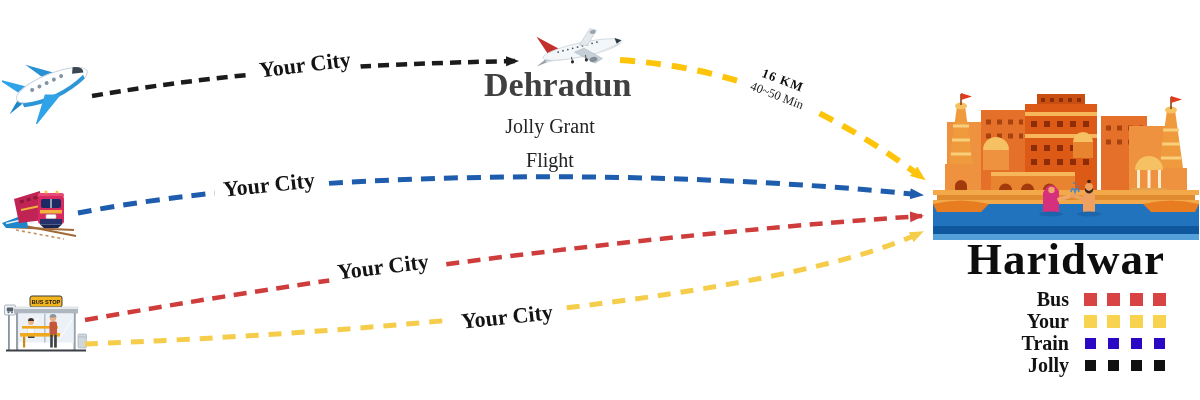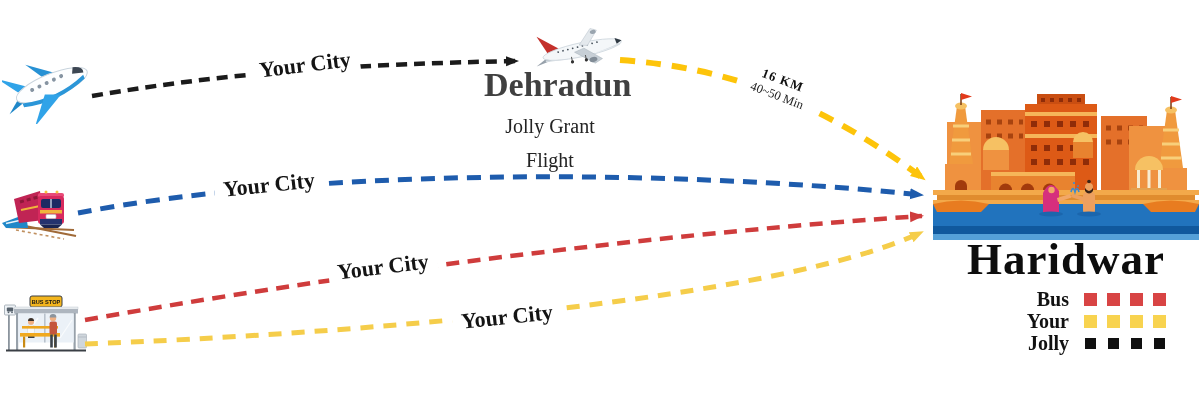--- a/index.html
+++ b/index.html
@@ -277,20 +277,29 @@
     <div class="legend-row">
       <span class="legend-label">Your</span>
       <svg class="legend-swatch" width="82" height="13" viewBox="0 0 82 13" fill="#f8d34f">
         <rect x="0" y="0" width="13" height="13"></rect>
           <rect x="23" y="0" width="13" height="13"></rect>
         <rect x="46" y="0" width="13" height="13"></rect>
           <rect x="69" y="0" width="13" height="13"></rect>
       </svg>
     </div>
     <div class="legend-row">
+      <span class="legend-label">Train</span>
+      <svg class="legend-swatch" width="82" height="13" viewBox="0 0 82 13" fill="#2a08c4">
+        <rect x="1" y="1" width="11" height="11"></rect>
+          <rect x="24" y="1" width="11" height="11"></rect>
+        <rect x="47" y="1" width="11" height="11"></rect>
+          <rect x="70" y="1" width="11" height="11"></rect>
+      </svg>
+    </div>
+    <div class="legend-row">
       <span class="legend-label">Jolly</span>
       <svg class="legend-swatch" width="82" height="13" viewBox="0 0 82 13" fill="#101010">
         <rect x="1" y="1" width="11" height="11"></rect>
           <rect x="24" y="1" width="11" height="11"></rect>
         <rect x="47" y="1" width="11" height="11"></rect>
           <rect x="70" y="1" width="11" height="11"></rect>
       </svg>
     </div>
   </div>
 

